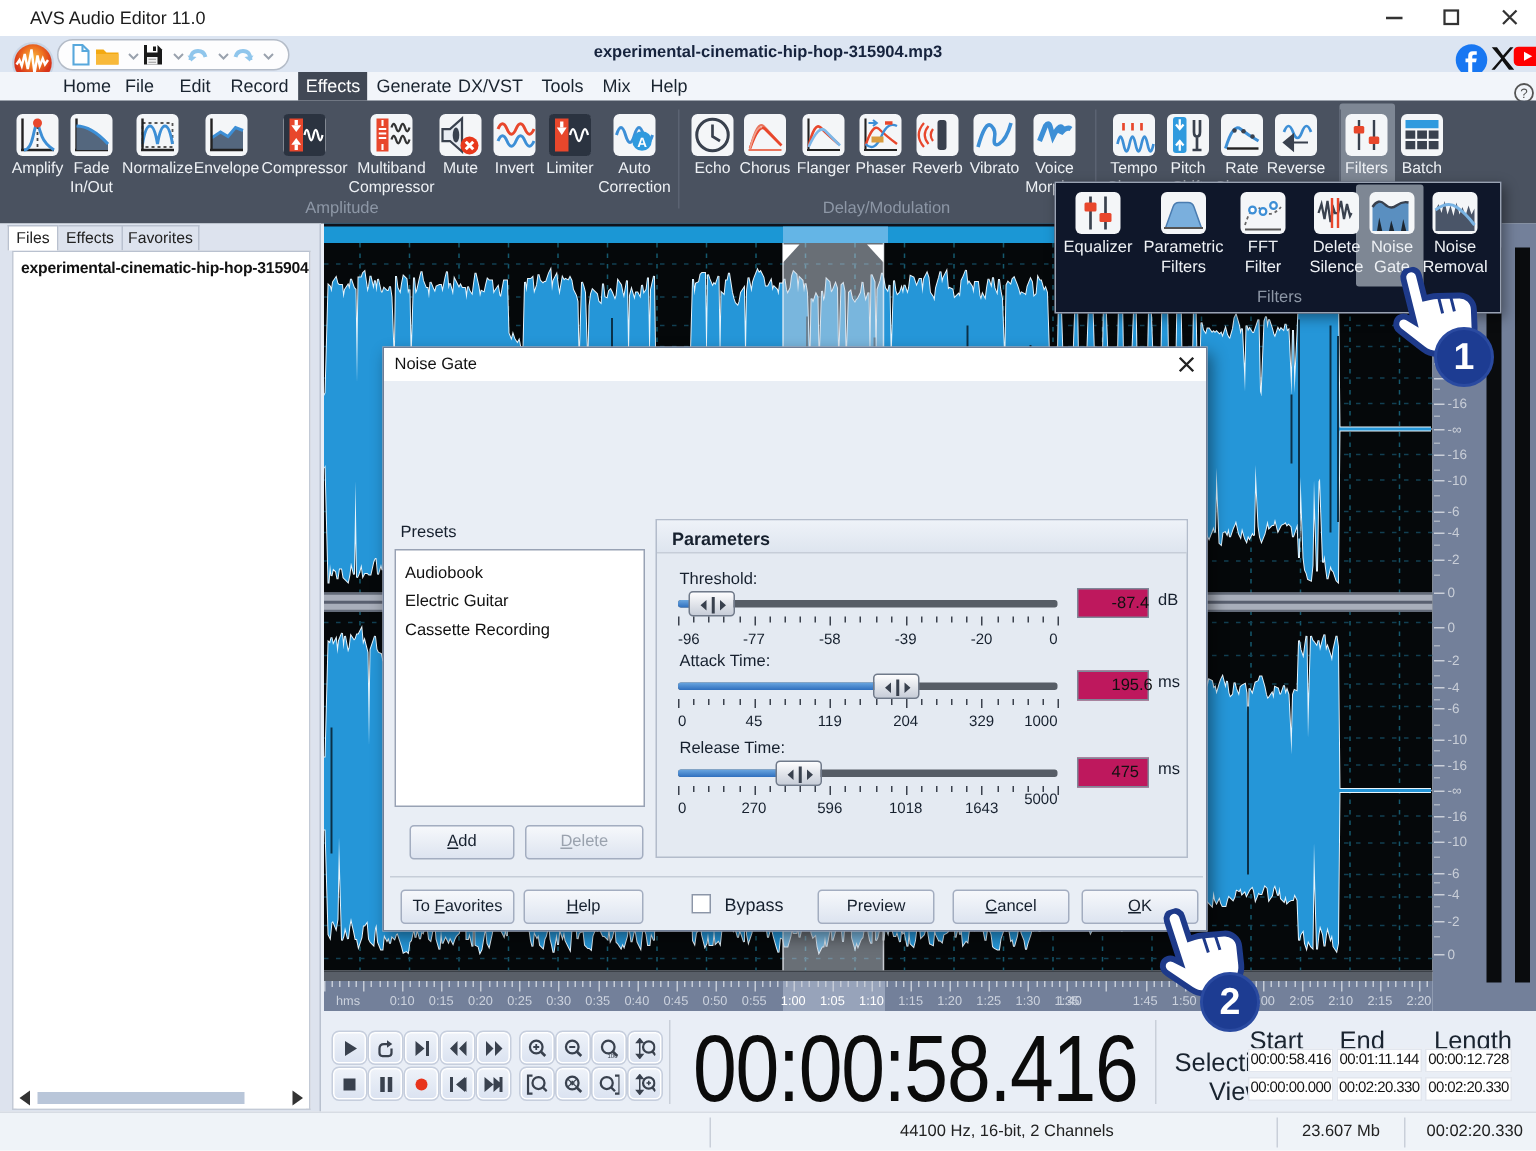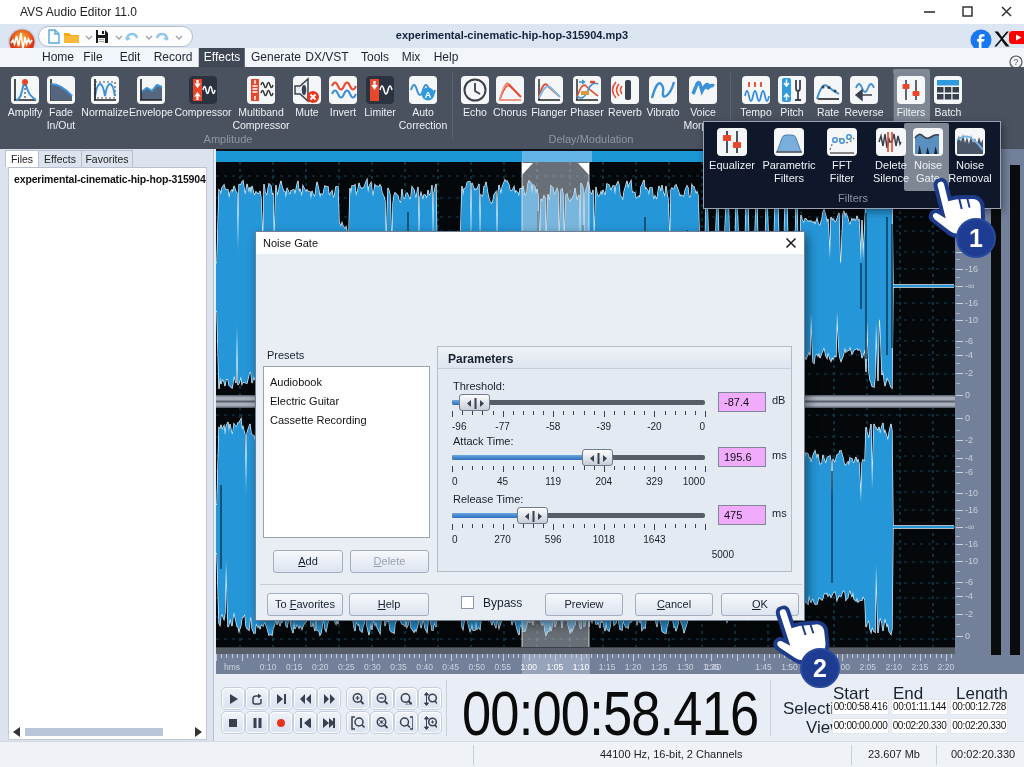--- a/index.html
+++ b/index.html
@@ -38,21 +38,21 @@
 #presetbox{position:absolute;left:7px;top:134px;width:167px;height:172px;background:#fff;border:1px solid #98a2b4;font-size:11px;color:#111}
 #parambox{position:absolute;left:181px;top:114px;width:355px;height:226px;background:#e4eaf2;border:1px solid #b3bccb}
 .slab{position:absolute;font-size:11px;color:#16202e}
 .track{position:absolute;height:5px;background:#565d66;border-radius:2px}
 .trackfill{position:absolute;height:5px;background:linear-gradient(#6aa6e0,#2f6fbe);border-radius:2px}
 .shandle{position:absolute;width:31px;height:17px;background:linear-gradient(#fdfdfe,#c7cdd8);border:1px solid #707a8a;border-radius:3px}
 .sticks{position:absolute;height:6px}
 .stick{position:absolute;top:0;width:1px;height:4px;background:#3a414d}
 .stickL{height:6px}
 .snum{position:absolute;font-size:10px;color:#16202e;transform:translateX(-50%)}
-.valbox{position:absolute;width:48px;height:20px;background:#f0abfc;border:1px solid #7e8798;font-size:11px;color:#111;line-height:18px;padding-left:5px}
+.valbox{position:absolute;width:48px;height:20px;background:#be185d;border:1px solid #7e8798;font-size:11px;color:#111;line-height:18px;padding-left:22px}
 .unit{position:absolute;font-size:11px;color:#16202e}
 
 #fpanel{left:703px;top:121px;width:298px;height:88px;background:#0f172a;border:1px solid #99a2b2;box-shadow:2px 3px 8px rgba(0,0,0,0.4)}
 .fic{position:absolute;top:6px;width:30px;height:28px;background:#f4f6f8;border-radius:4px;transform:translateX(-50%)}
 .flab{position:absolute;top:37px;width:62px;margin-left:-31px;text-align:center;font-size:11px;line-height:13px;color:#eef1f5}
 .badge{position:absolute;width:40px;height:40px;border-radius:50%;background:#1d3c92;border:2px solid #2a4aa0;color:#fff;font-size:25px;font-weight:bold;text-align:center;line-height:37px;z-index:31}
 </style></head><body>
 <div id="app">
 <div class="abs" id="titlebar">
       <span class="abs" style="left:20px;top:5px">AVS Audio Editor 11.0</span>
@@ -861,21 +861,21 @@
           <div class="stick" style="left:222.6px"></div>
           <div class="stick" style="left:232.8px"></div>
           <div class="stick" style="left:242.9px"></div>
           <div class="stick stickL" style="left:253.0px"></div>
         </div>
         <div class="snum" style="left:14.0px;top:187px;transform:none;">0</div>
         <div class="snum" style="left:64.6px;top:187px;">270</div>
         <div class="snum" style="left:115.2px;top:187px;">596</div>
         <div class="snum" style="left:165.8px;top:187px;">1018</div>
         <div class="snum" style="left:216.4px;top:187px;">1643</div>
-        <div class="snum" style="left:267.0px;top:202px;transform:translateX(-100%);margin-left:29px;">5000</div>
+        <div class="snum" style="left:267.0px;top:181px;transform:translateX(-100%);">5000</div>
         <div class="valbox" style="left:280px;top:158px">475</div>
         <div class="unit" style="left:334px;top:160px">ms</div>
       </div>
       <div class="abs" style="left:4px;top:352px;width:542px;height:1px;background:#c6cdd8"></div>
       <div class="dbtn" style="left:11px;top:361px;width:76px"><span>To <u>F</u>avorites</span></div>
       <div class="dbtn" style="left:93px;top:361px;width:80px"><span><u>H</u>elp</span></div>
       <div class="abs" style="left:205px;top:364px;width:13px;height:13px;background:#fff;border:1px solid #8c96a8"></div>
       <div class="abs" style="left:227px;top:364px;font-size:12px;color:#16202e">Bypass</div>
       <div class="dbtn" style="left:289px;top:361px;width:78px"><span>Preview</span></div>
       <div class="dbtn" style="left:379px;top:361px;width:78px"><span><u>C</u>ancel</span></div>

